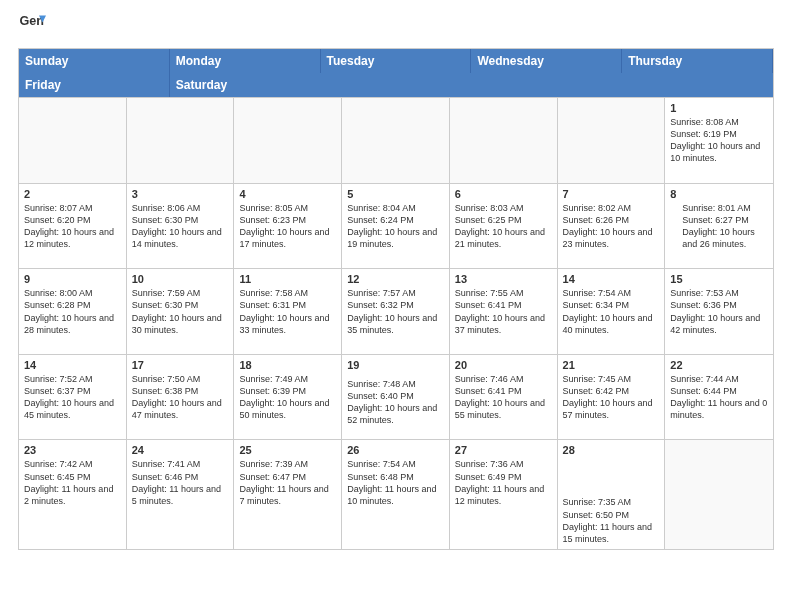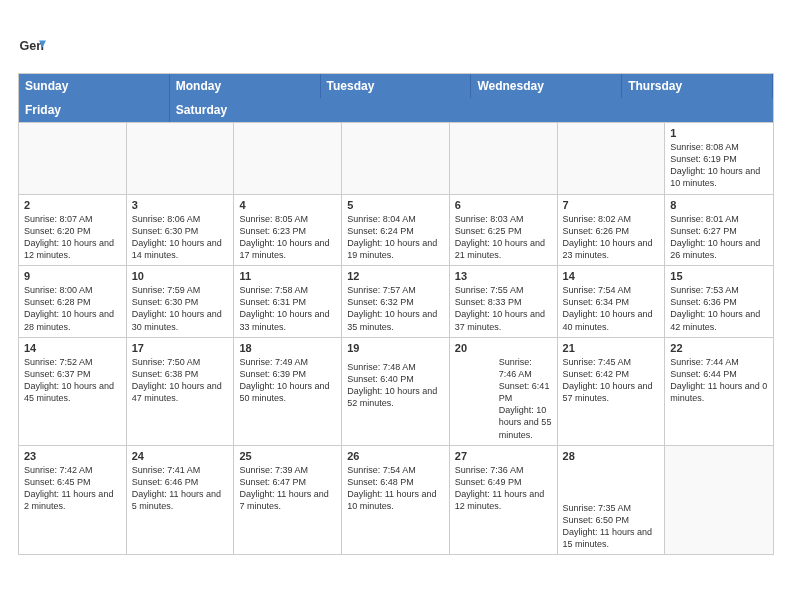--- a/index.html
+++ b/index.html
@@ -6,21 +6,21 @@
     body {
       width: 792px;
       height: 612px;
       font-family: Arial, sans-serif;
       background: #fff;
       overflow: hidden;
     }
     .page {
       width: 792px;
       height: 560px;
-      padding: 35px 18px 10px 18px;
+      padding: 10px 18px 10px 18px;
       display: flex;
       flex-direction: column;
     }
     .header {
       display: flex;
       justify-content: space-between;
       align-items: flex-start;
       margin-bottom: 10px;
     }
     .logo {
@@ -182,21 +182,21 @@
 Daylight: 10 hours and 21 minutes.</div>
           </div>
           <div class="cal-cell">
             <span class="day-num">7</span>
             <div class="cell-text" style="white-space: pre-line;">Sunrise: 8:02 AM
 Sunset: 6:26 PM
 Daylight: 10 hours and 23 minutes.</div>
           </div>
           <div class="cal-cell">
             <span class="day-num">8</span>
-            <div class="cell-text" style="white-space: pre-line;">Sunrise: 8:01 AM
+            <div class="cell-text" style="white-space: pre-line; margin-left: 12px;">Sunrise: 8:01 AM
 Sunset: 6:27 PM
 Daylight: 10 hours and 26 minutes.</div>
           </div>
         </div>
         <div class="cal-row">
           <div class="cal-cell">
             <span class="day-num">9</span>
             <div class="cell-text" style="white-space: pre-line;">Sunrise: 8:00 AM
 Sunset: 6:28 PM
 Daylight: 10 hours and 28 minutes.</div>
@@ -215,21 +215,21 @@
           </div>
           <div class="cal-cell">
             <span class="day-num">12</span>
             <div class="cell-text" style="white-space: pre-line;">Sunrise: 7:57 AM
 Sunset: 6:32 PM
 Daylight: 10 hours and 35 minutes.</div>
           </div>
           <div class="cal-cell">
             <span class="day-num">13</span>
             <div class="cell-text" style="white-space: pre-line;">Sunrise: 7:55 AM
-Sunset: 8:33 PM
+Sunset: 6:41 PM
 Daylight: 10 hours and 37 minutes.</div>
           </div>
           <div class="cal-cell">
             <span class="day-num">14</span>
             <div class="cell-text" style="white-space: pre-line;">Sunrise: 7:54 AM
 Sunset: 6:34 PM
 Daylight: 10 hours and 40 minutes.</div>
           </div>
           <div class="cal-cell">
             <span class="day-num">15</span>
@@ -258,21 +258,21 @@
 Daylight: 10 hours and 50 minutes.</div>
           </div>
           <div class="cal-cell">
             <span class="day-num">19</span>
             <div class="cell-text" style="white-space: pre-line; margin-top: 7px;">Sunrise: 7:48 AM
 Sunset: 6:40 PM
 Daylight: 10 hours and 52 minutes.</div>
           </div>
           <div class="cal-cell">
             <span class="day-num">20</span>
-            <div class="cell-text" style="white-space: pre-line; margin-left: 44px;">Sunrise: 7:46 AM
+            <div class="cell-text" style="white-space: pre-line;">Sunrise: 7:46 AM
 Sunset: 6:41 PM
 Daylight: 10 hours and 55 minutes.</div>
           </div>
           <div class="cal-cell">
             <span class="day-num">21</span>
             <div class="cell-text" style="white-space: pre-line;">Sunrise: 7:45 AM
 Sunset: 6:42 PM
 Daylight: 10 hours and 57 minutes.</div>
           </div>
           <div class="cal-cell">

